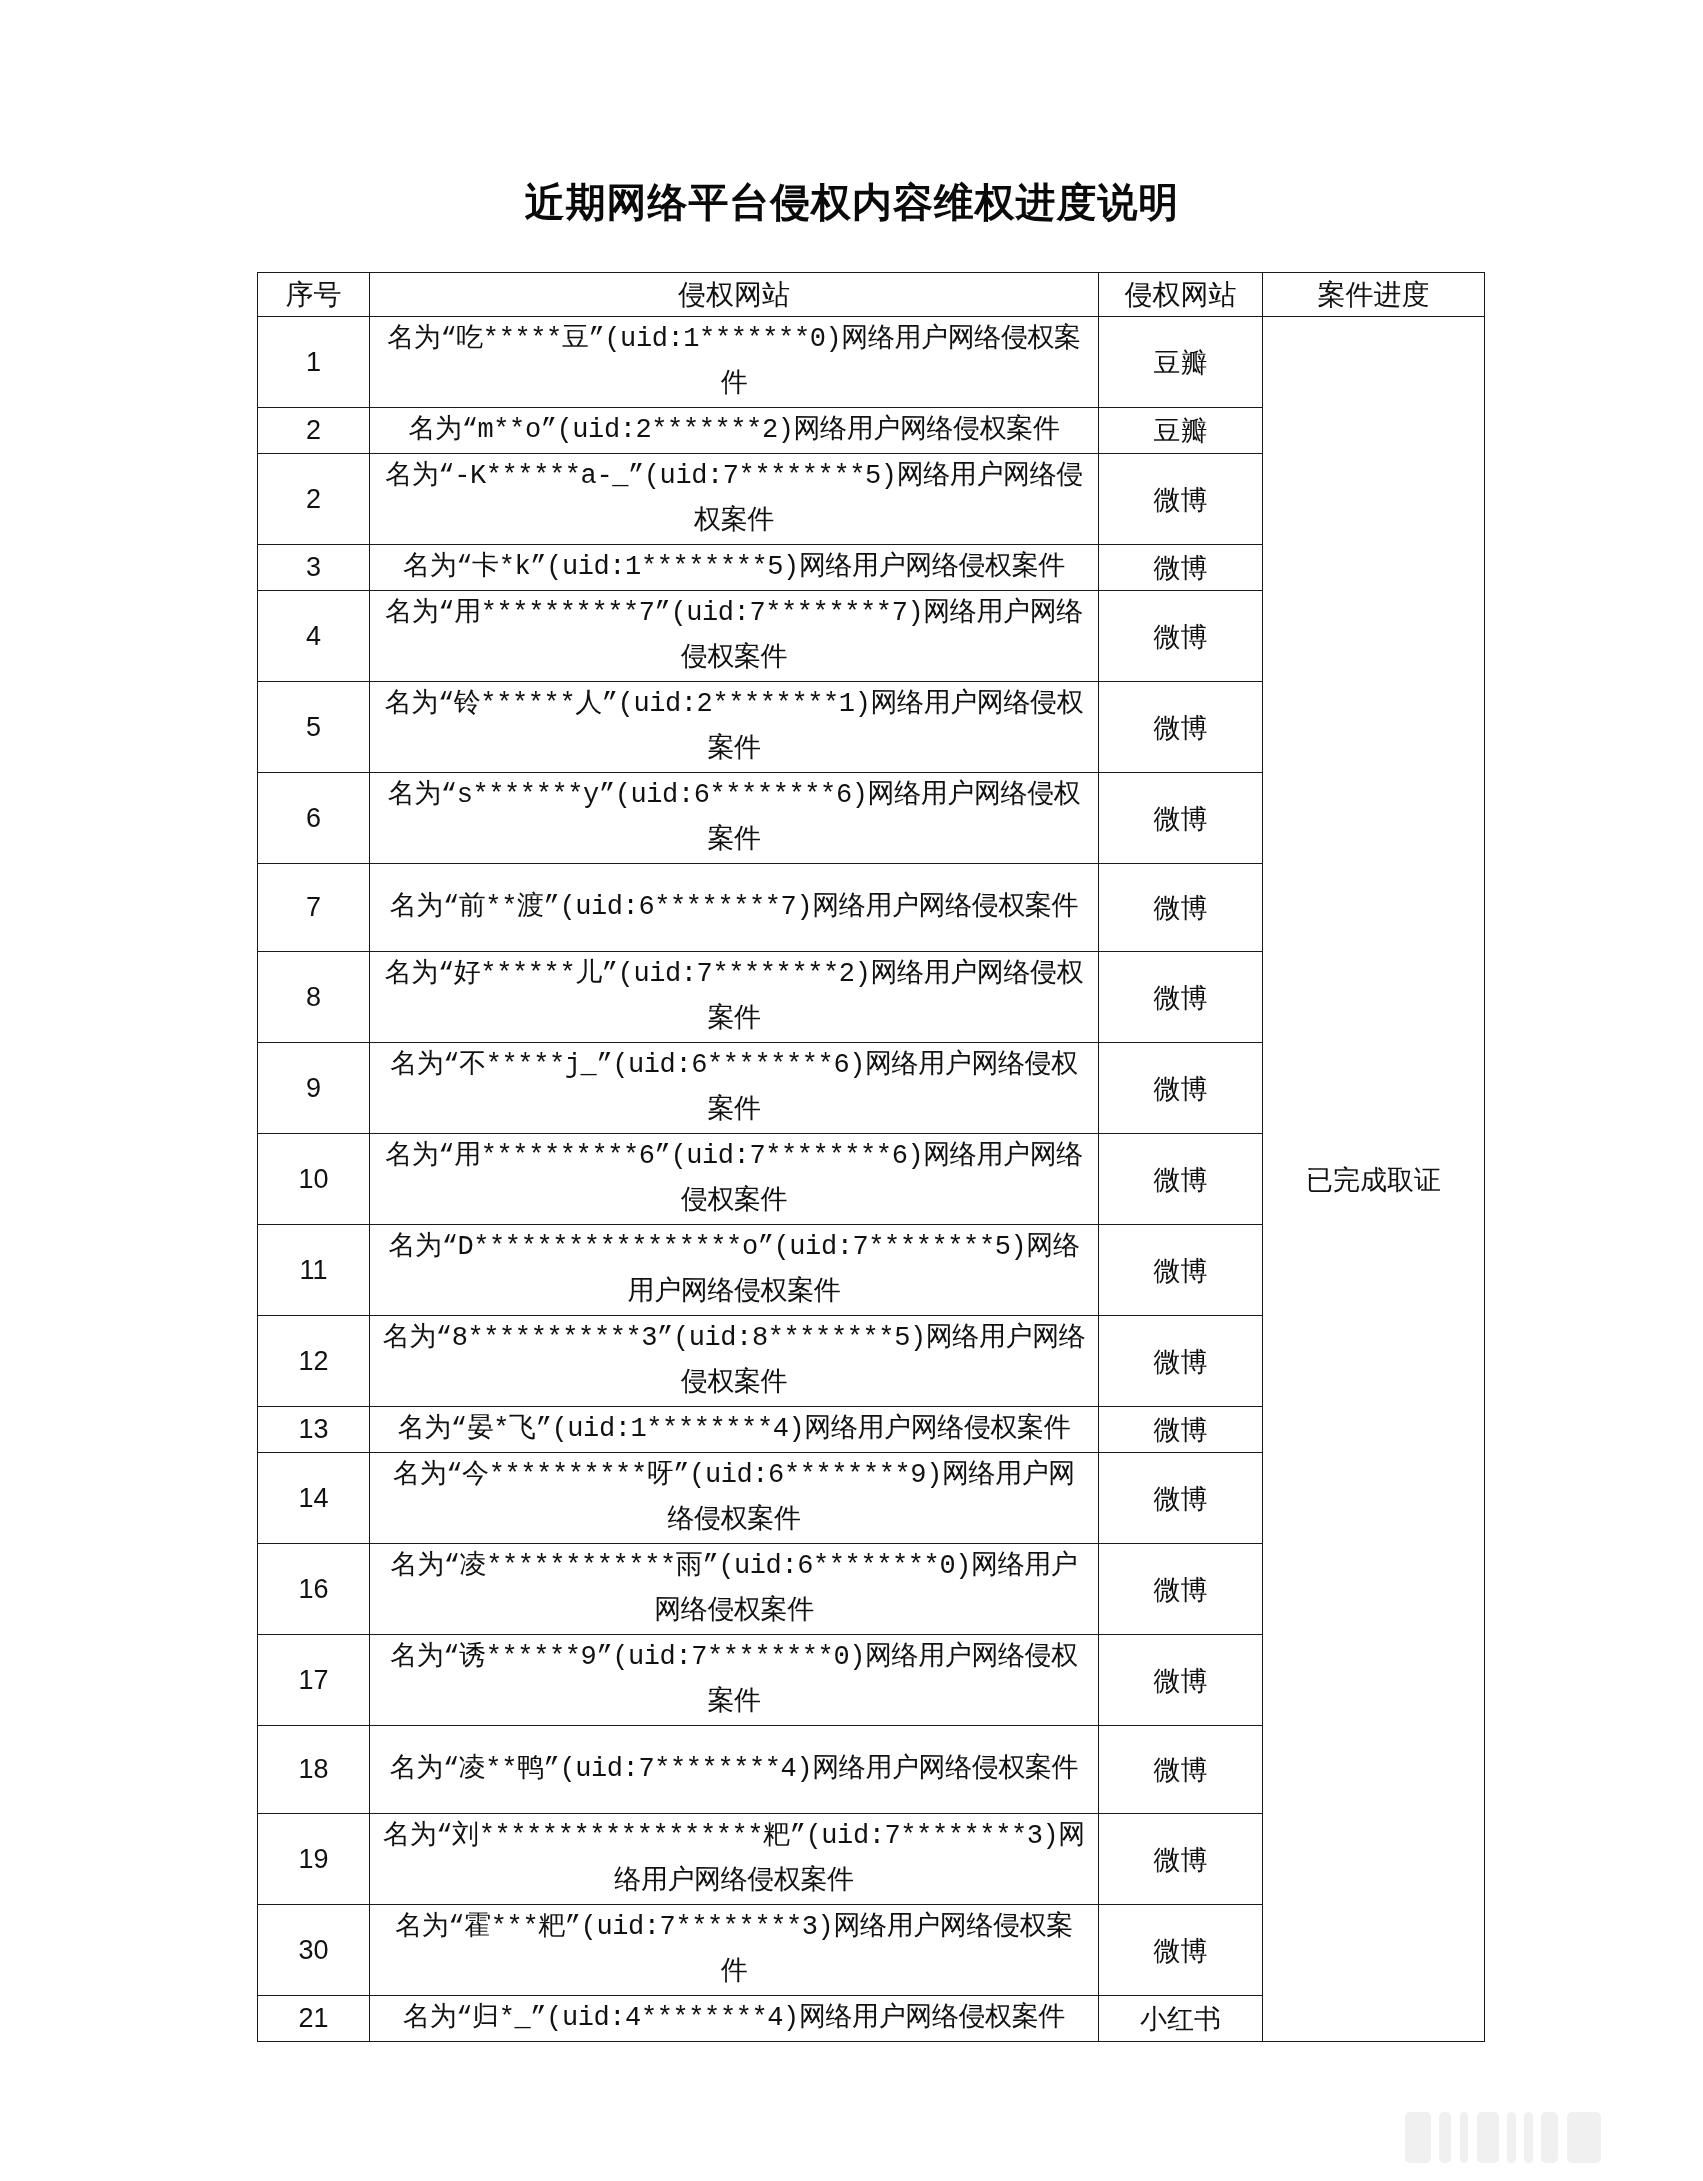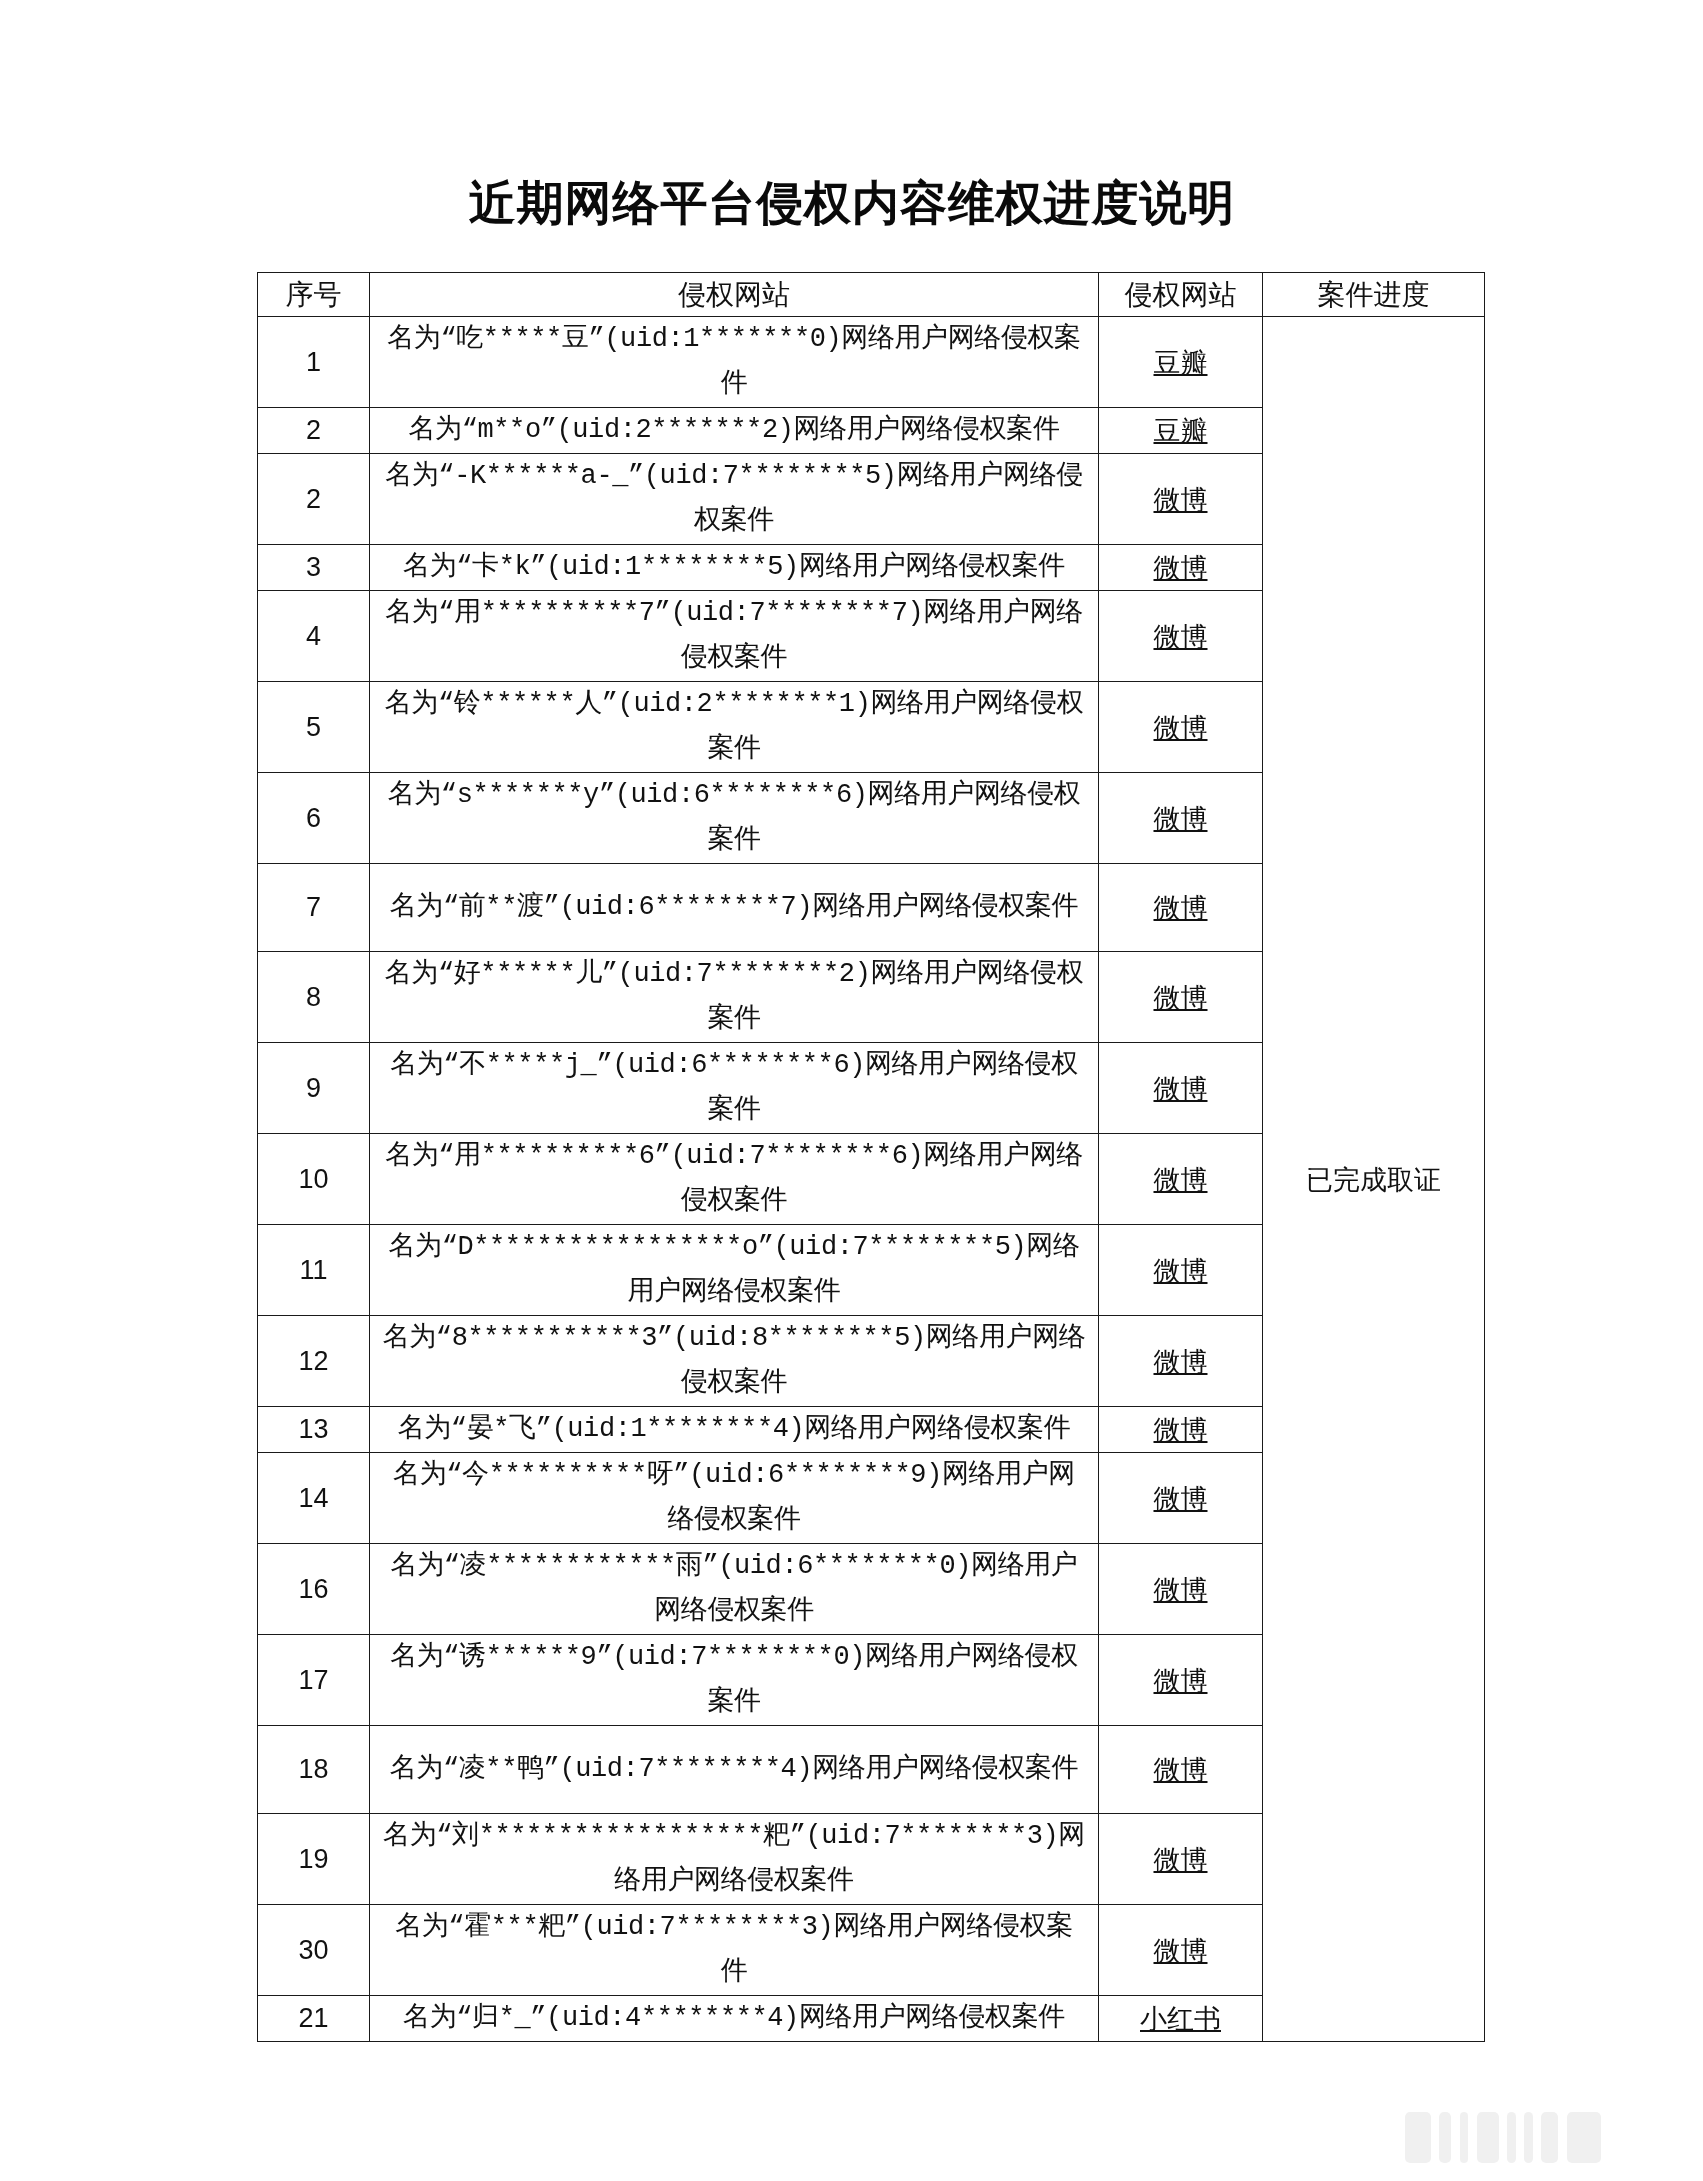--- a/index.html
+++ b/index.html
@@ -14,21 +14,21 @@
       overflow: hidden;
       font-family: "DejaVu Sans", "Liberation Sans", sans-serif;
       color: #111111;
     }
     .doc-title {
       position: absolute;
       left: 0;
       width: 1704px;
       top: 177px;
       text-align: center;
-      font-size: 47px;
+      font-size: 40px;
       font-weight: bold;
       letter-spacing: 0.9px;
       color: #0a0a0a;
       line-height: 51px;
     }
     table.case-table {
       position: absolute;
       left: 257px;
       top: 232px;
       width: 1227px;
@@ -61,21 +61,21 @@
     tr.double td { height: 87px; }
     td.idx {
       font-family: "Liberation Sans", sans-serif;
       font-size: 26.4px;
     }
     td.name {
       font-family: Liberation Mono, monospace;
       letter-spacing: -0.4px;
       padding: 0 8.5px;
     }
-    td.site { font-size: 27px; text-decoration: underline; }
+    td.site { font-size: 27px; }
     td.progress { font-size: 28px; }
     .watermark {
       position: absolute;
       left: 1405px;
       top: 2112px;
       width: 273px;
       height: 51px;
       opacity: 0.12;
       display: flex;
       gap: 8.5px;

